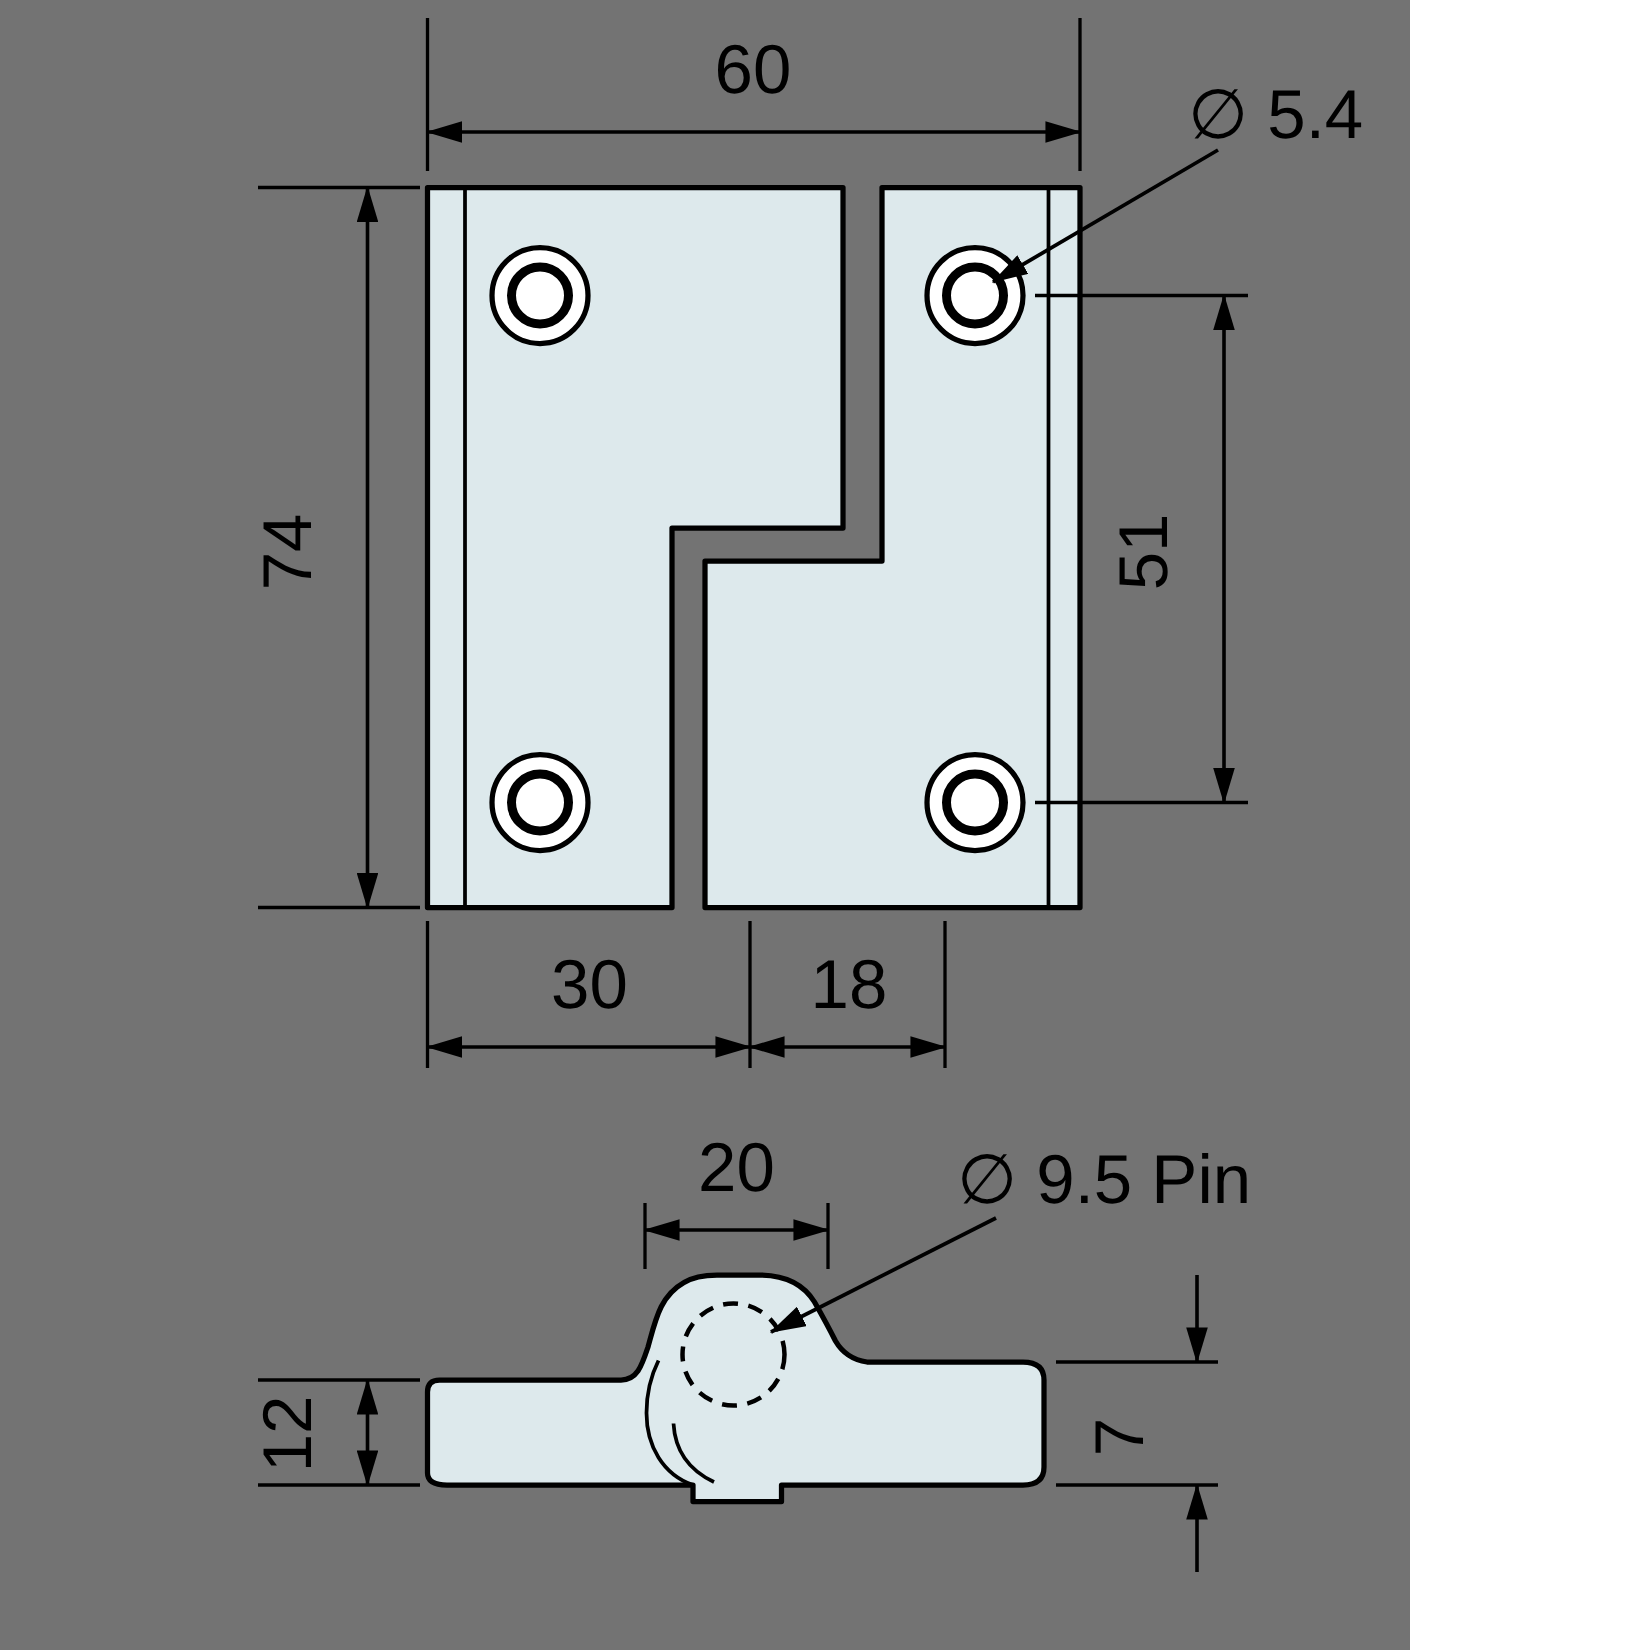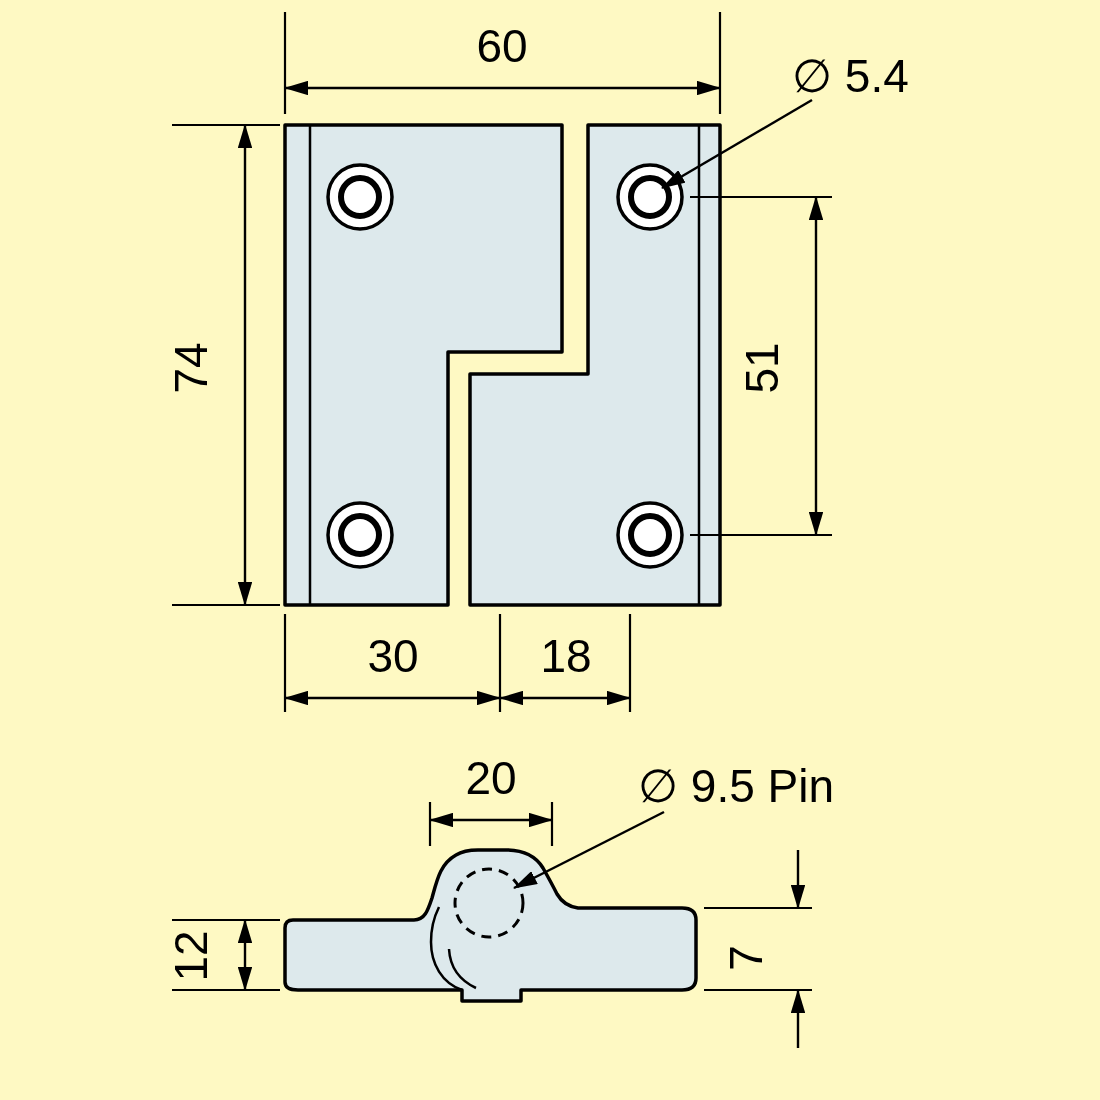--- a/index.html
+++ b/index.html
@@ -2,23 +2,23 @@
 <html><head>
 <meta charset="utf-8">
 <style>
   html, body {
     margin: 0;
     padding: 0;
     background: #ffffff;
   }
   .canvas {
     position: relative;
-    width: 1100px;
+    width: 940px;
     height: 1100px;
-    background: #fef9c3;
+    background: #737373;
     font-family: "Liberation Sans", sans-serif;
   }
   svg text {
     font-family: "Liberation Sans", sans-serif;
     font-size: 46px;
     fill: #000000;
   }
   .dimline {
     stroke: #000000;
     stroke-width: 2.4;

